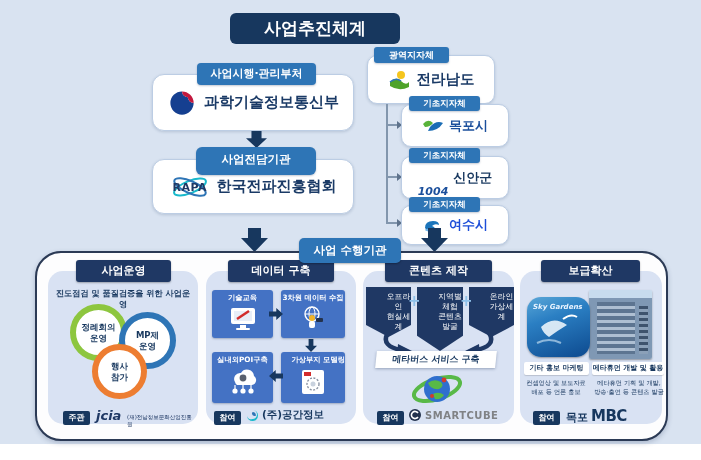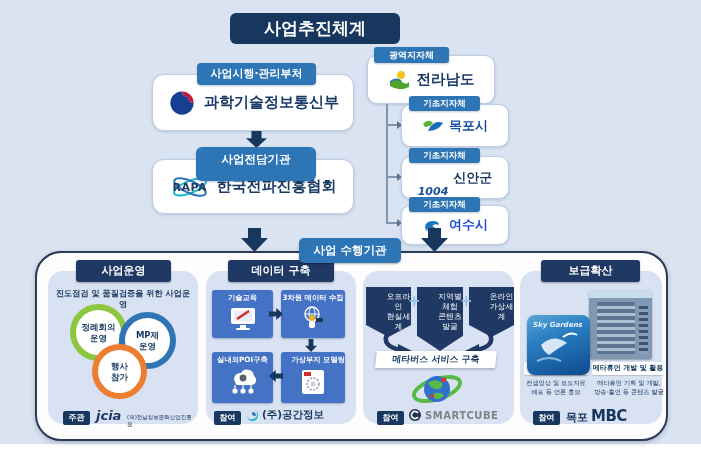--- a/index.html
+++ b/index.html
@@ -24,21 +24,21 @@
             border-radius:3px; z-index:4; box-shadow:0 1px 2px rgba(0,0,0,.3); }
 
   
   #title { position:absolute; left:230px; top:13px; width:170px; height:31px; background:#17375e;
            color:#fff; font-size:17px; font-weight:bold; text-align:center; line-height:31px; border-radius:6px; }
 
   
   #lbl-ministry { left:197px; top:63px; width:119px; height:22px; font-size:11px; line-height:22px; }
   #box-ministry { left:152px; top:74px; width:202px; height:57px; font-size:15px; }
   #arr1 { left:246px; top:131px; width:21px; height:17px; }
-  #lbl-agency { left:196px; top:147px; width:120px; height:34px; font-size:11.5px; line-height:24px; border-radius:6px; }
+  #lbl-agency { left:196px; top:147px; width:120px; height:28px; font-size:11.5px; line-height:24px; border-radius:6px; }
   #box-agency { left:152px; top:159px; width:202px; height:55px; font-size:15px; }
   .rapa-logo { position:relative; width:40px; height:28px; flex:0 0 auto; }
   .rapa-logo svg { position:absolute; left:0; top:0; }
   .rapa-logo b { position:absolute; left:3px; top:8px; font-size:11px; color:#1f3864; letter-spacing:.5px; }
   #arr2 { left:241px; top:228px; width:27px; height:24px; }
 
   
   #lbl-regional { left:374px; top:47px; width:75px; height:16px; font-size:9px; line-height:16px; border-radius:3px; }
   #box-regional { left:367px; top:55px; width:128px; height:49px; font-size:14.5px; border-radius:10px; }
   #vline { position:absolute; left:386px; top:104px; width:2px; height:120px; background:#8296ad; }
@@ -105,21 +105,21 @@
   #band { position:absolute; left:376px; top:351px; width:120px; height:17px; background:#fff;
           transform:skewX(-6deg); box-shadow:0 1px 3px rgba(20,40,80,.35); color:#17375e;
           font-size:9px; font-weight:bold; text-align:center; line-height:17px; z-index:4; }
   #globe { position:absolute; left:411px; top:369px; }
   #badge3 { left:377px; top:411px; }
   #sc-org { position:absolute; left:409px; top:409px; display:flex; align-items:center; gap:4px; }
   #sc-org span { font-size:10px; font-weight:bold; color:#808285; letter-spacing:.5px; }
 
   
   #col4 { left:520px; width:142px; }  #head4 { left:541px; width:99px; }
-  #photo1 { position:absolute; left:527px; top:315px; width:63px; height:60px; border-radius:8px;
+  #photo1 { position:absolute; left:527px; top:297px; width:63px; height:60px; border-radius:14px;
             background:linear-gradient(160deg,#5aa7d8 0%,#2b7fc3 35%,#0d4a8f 100%);
             box-shadow:0 1px 2px rgba(0,0,0,.35); z-index:2; overflow:hidden; }
   #photo1 .cap { position:absolute; left:6px; top:6px; color:#eaf4ff; font-size:7px; font-style:italic; font-weight:bold; }
   #photo2 { position:absolute; left:589px; top:290px; width:63px; height:69px; border-radius:2px;
             background:linear-gradient(#c8dcee 0 12%,#7f98b4 12% 100%); box-shadow:0 1px 2px rgba(0,0,0,.35); overflow:hidden; }
   #photo2 .win { position:absolute; left:8px; top:12px; width:38px; height:52px;
             background:repeating-linear-gradient(#5d7591 0 4px,#aebfd2 4px 7px); }
   #photo2 .side { position:absolute; right:4px; top:16px; width:9px; height:48px;
             background:repeating-linear-gradient(#3e536d 0 3px,#8ba0b8 3px 6px); }
   .strip { position:absolute; top:362px; height:13px; background:#fff; border-radius:2px;
@@ -282,20 +282,21 @@
   <div class="badge" id="badge2">참여</div>
   <div id="gk-org">
     <svg width="13" height="13" viewBox="0 0 13 13">
       <path d="M6.5,1 A5.5,5.5 0 1,1 1,6.5 A4,4 0 0,0 6.5,10 A3.5,3.5 0 0,0 6.5,1Z" fill="#19b9cb"></path>
       <path d="M6.5,3 A3.5,3.5 0 0,1 10,6.5 A2.5,2.5 0 0,1 6.5,3Z" fill="#2e75b6"></path>
     </svg>
     <span>(주)공간정보</span>
   </div>
 
   <div class="colbg" id="col3"></div>
+  <div class="colhead" id="head3">콘텐츠 제작</div>
   <div class="banner" id="ban1">오프라인
 현실세계</div>
   <div class="banner" id="ban2">지역별
 체험
 콘텐츠
 발굴</div>
   <div class="banner" id="ban3">온라인
 가상세계</div>
   <div class="plus" id="plus1">+</div>
   <div class="plus" id="plus2">+</div>

